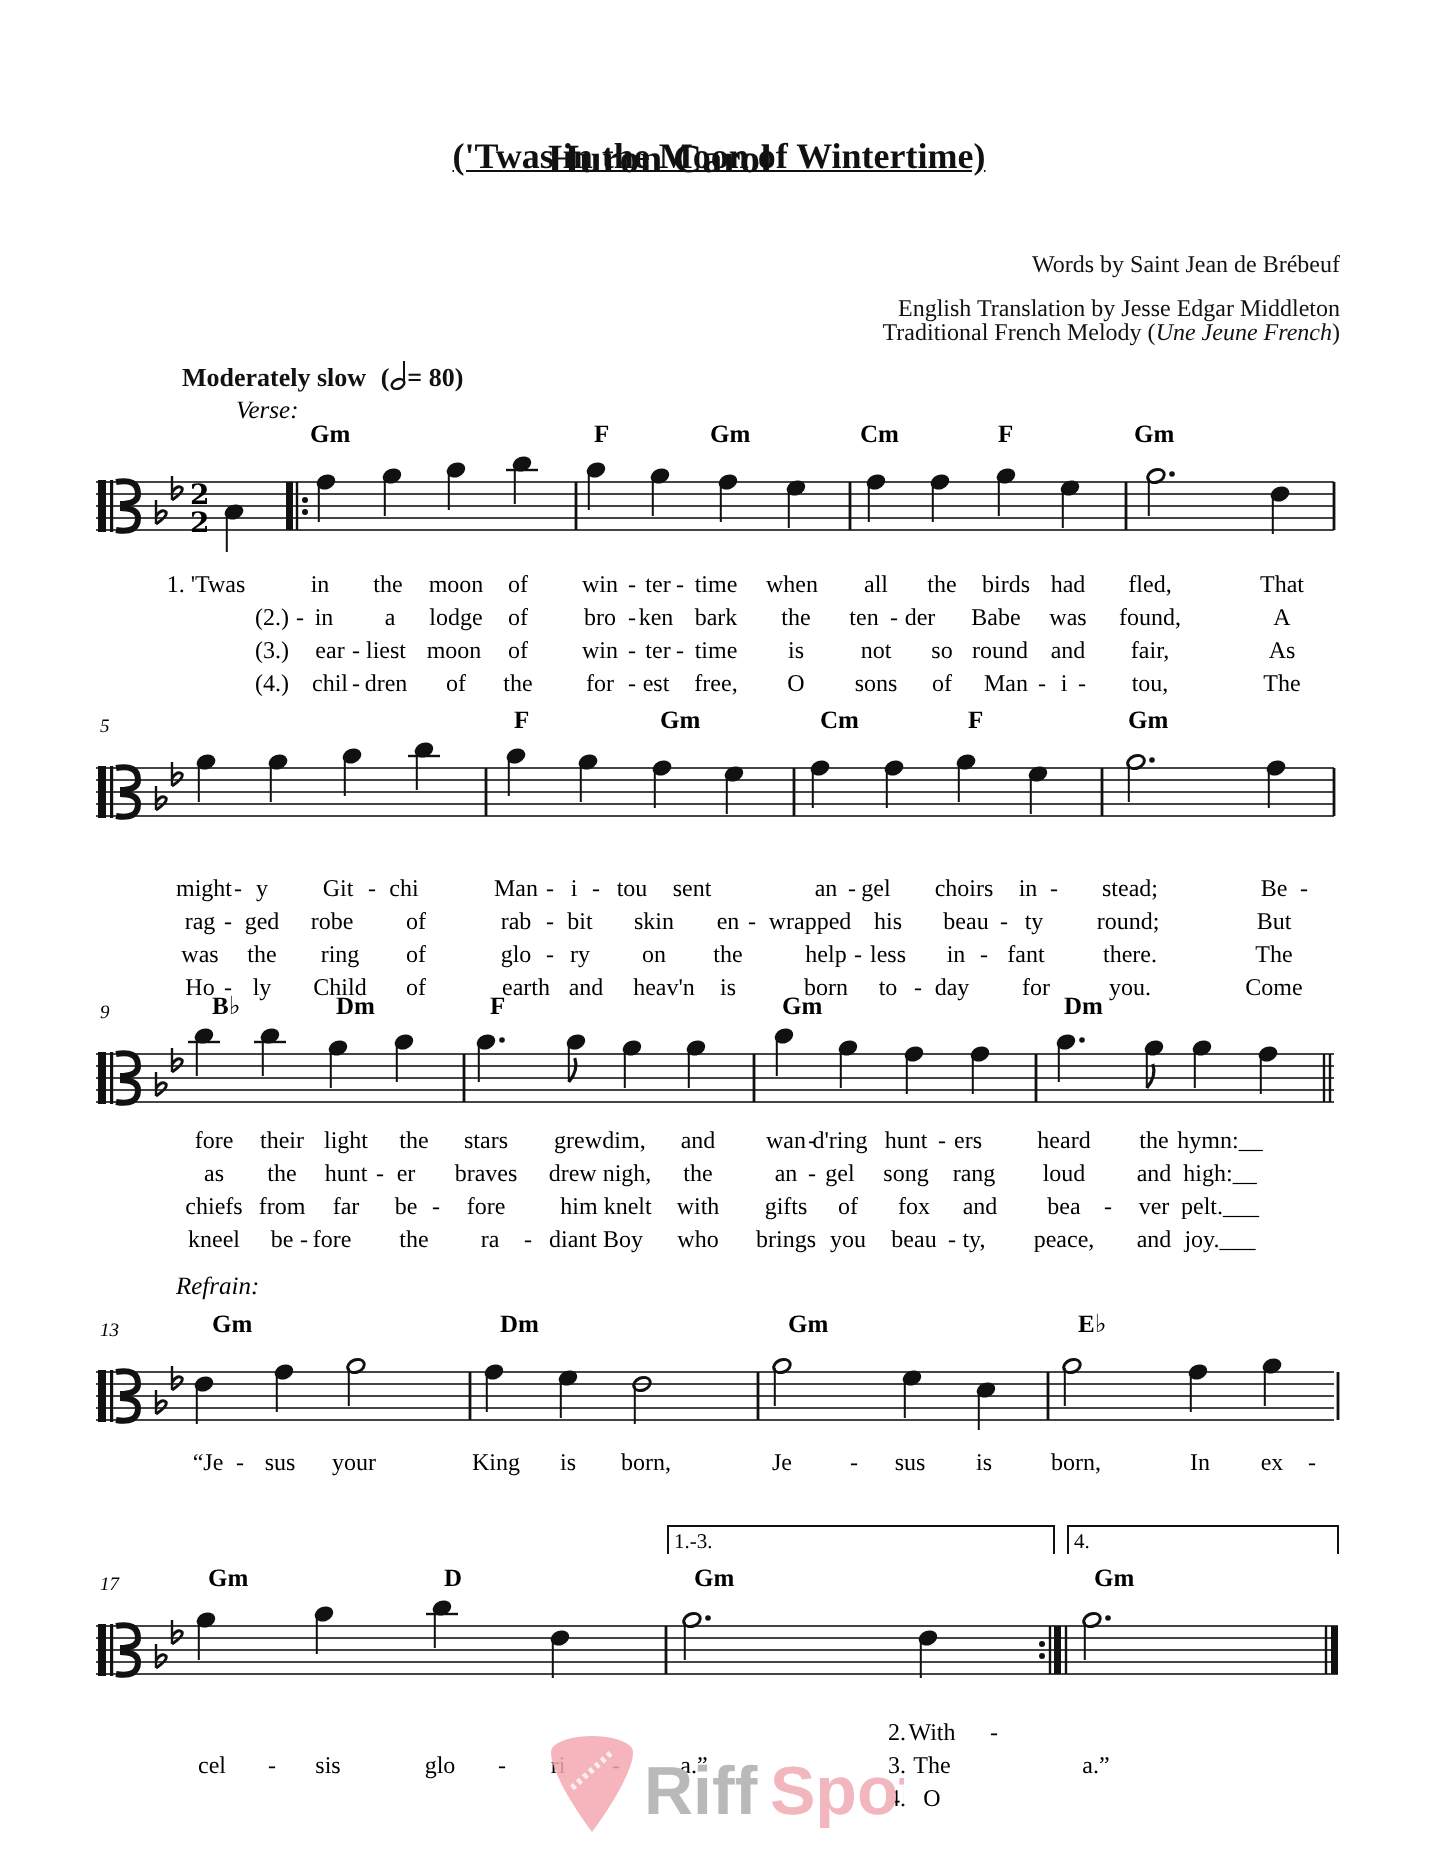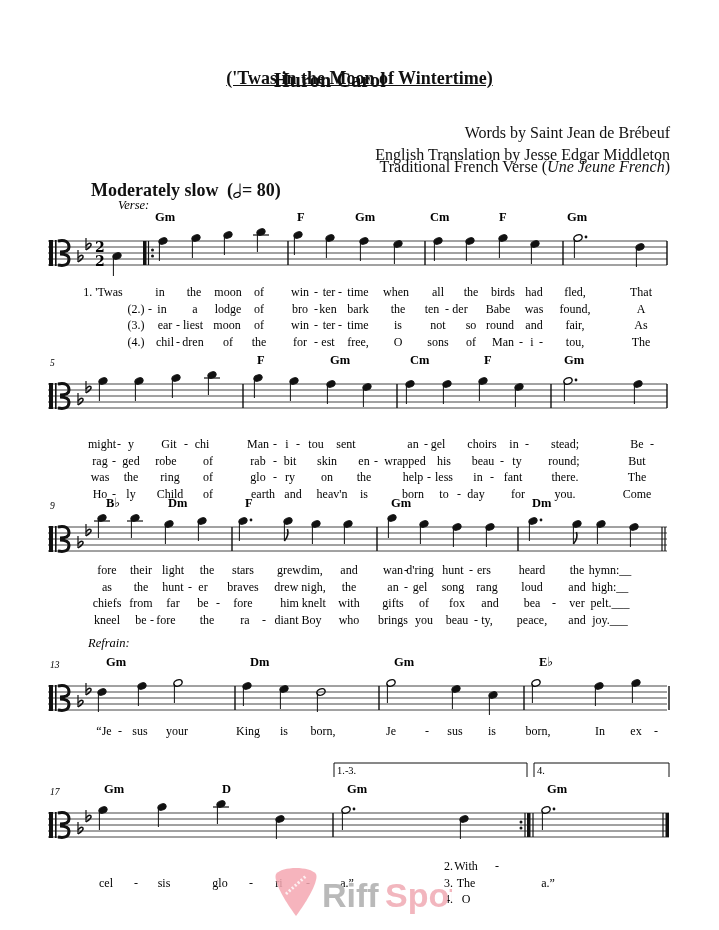--- a/index.html
+++ b/index.html
@@ -1,41 +1,41 @@
 <!DOCTYPE html>
 <html><head>
 <meta charset="utf-8">
 <style>
   html, body { margin: 0; padding: 0; background: #ffffff; }
   body { width: 719px; height: 930px; position: relative; overflow: hidden;
          font-family: "Liberation Serif", "DejaVu Serif", serif; color: #111; }
   .abs { position: absolute; }
   #title { left: 0; width: 660px; top: 28px; text-align: center; font-size: 20px; font-weight: bold; letter-spacing: 0.2px; margin-top: 41px; }
   #subtitle { left: 0; width: 719px; top: 68px; text-align: center; font-size: 18px; font-weight: bold; text-decoration: underline; }
-  .credit { right: 49px; text-align: right; font-size: 16px; line-height: 17px; }
-  #tempo { left: 91px; top: 180px; font-size: 18px; font-weight: bold; text-align: right; }
+  .credit { right: 49px; text-align: right; font-size: 12px; line-height: 17px; }
+  #tempo { left: 91px; top: 180px; font-size: 13px; font-weight: bold; text-align: right; }
   #score { position: absolute; left: 0; top: 0; }
   .chord { font-family: "Liberation Serif", "DejaVu Serif", serif; font-weight: bold; font-size: 12.5px; }
   .lyric { font-family: "Liberation Serif", "DejaVu Serif", serif; font-size: 12px; }
   .mnum { font-family: "Liberation Serif", "DejaVu Serif", serif; font-style: italic; font-size: 9.5px; }
   .section { font-family: "Liberation Serif", "DejaVu Serif", serif; font-style: italic; font-size: 12.5px; }
   .ending { font-family: "Liberation Serif", "DejaVu Serif", serif; font-size: 10.5px; }
   #watermark { left: 272px; top: 864px; width: 180px; height: 56px; }
   #watermark .riff { fill: #b9b9b9; }
   #watermark .spot { fill: #f2b6be; }
 </style>
 </head>
 <body>
 
 <div id="title" class="abs">Huron Carol</div>
 <div id="subtitle" class="abs">('Twas in the Moon of Wintertime)</div>
 
 <div class="abs credit" style="top:124px">Words by Saint Jean de Brébeuf</div>
 <div class="abs credit" style="top:146px">English Translation by Jesse Edgar Middleton</div>
-<div class="abs credit" style="top:158px"><span>Traditional French Verse (</span><i>Une Jeune French</i><span>)</span></div>
+<div class="abs credit" style="top:158px"><span>Traditional French Melody (</span><i>Une Jeune French</i><span>)</span></div>
 
 <div id="tempo" class="abs">
   <span>Moderately slow</span>
   <span style="margin-left:4px">(</span><svg width="9" height="15" viewBox="0 0 9 15" style="vertical-align:-2px">
       <ellipse cx="4" cy="12" rx="3.3" ry="2.3" transform="rotate(-25 4 12)" fill="none" stroke="#111" stroke-width="1.2"></ellipse>
       <line x1="7" y1="11" x2="7" y2="0.5" stroke="#111" stroke-width="1"></line>
     </svg><span>= 80)</span>
 </div>
 
 <svg id="score" width="719" height="930" viewBox="0 0 719 930">

